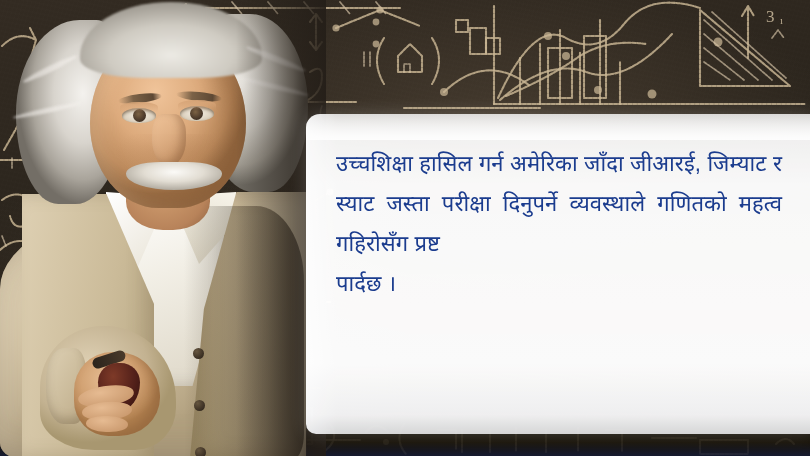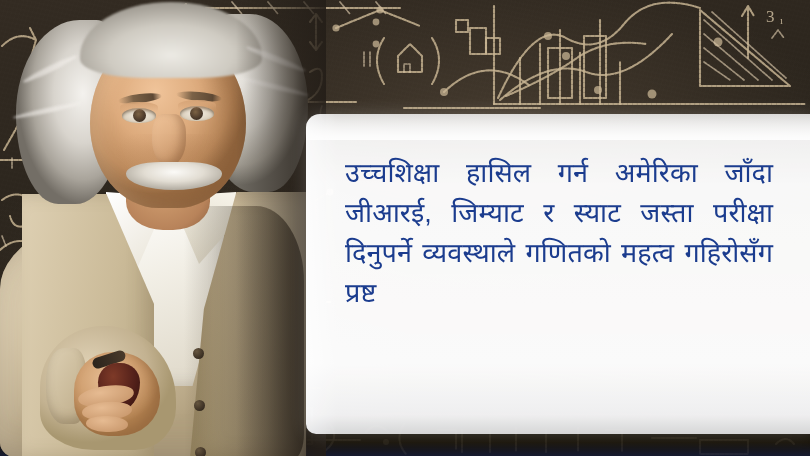--- a/index.html
+++ b/index.html
@@ -245,24 +245,24 @@
     padding:26px 28px 18px 26px;
     overflow:hidden;
   }
   .panel-sheen{
     position:absolute;left:0;right:0;top:0;height:26px;
     background:linear-gradient(180deg,rgba(255,255,255,.15),rgba(255,255,255,.85));
     pointer-events:none;
   }
 
   .para{
-    margin:13px;
+    margin:4px;
     color:#1b3c8e;
     font-family:"Liberation Sans","DejaVu Sans",sans-serif;
-    font-size:27px;
+    font-size:22px;
     line-height:40px;
     text-align:justify;
     text-justify:inter-word;
     letter-spacing:.1px;
     position:relative;
     z-index:2;
   }
   .para.p2{
     margin-top:22px;
     text-indent:62px;
@@ -434,17 +434,18 @@
     <div class="fg hair-strand" style="left:26px;top:70px;width:60px;height:6px;transform:rotate(-26deg);"></div>
     <div class="fg hair-strand" style="left:18px;top:112px;width:70px;height:5px;transform:rotate(-12deg);"></div>
   </div>
   <div class="figure-blend"></div>
 
   <div class="panel">
     <div class="panel-sheen"></div>
 
     <p class="para p1">
       <span>उच्चशिक्षा हासिल गर्न अमेरिका जाँदा जीआरई, जिम्याट र स्याट जस्ता परीक्षा दिनुपर्ने व्यवस्थाले गणितको महत्व गहिरोसँग प्रष्ट</span>
+      <span class="lastline">पार्दछ ।</span>
     </p>
 
   </div>
 
 </div>
 
 </body></html>

